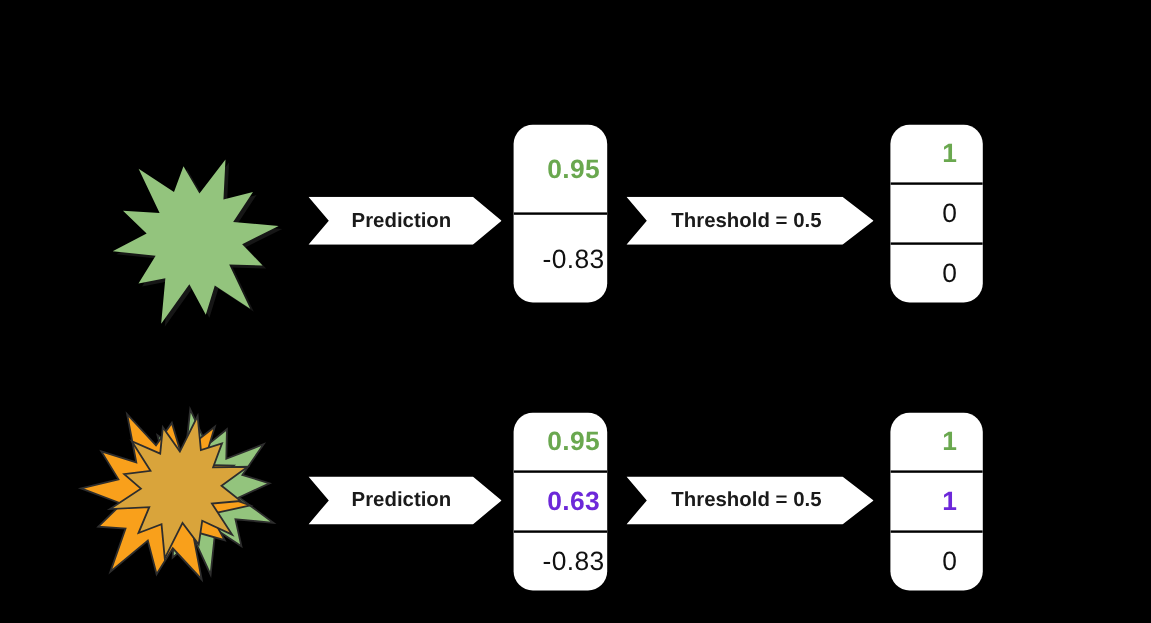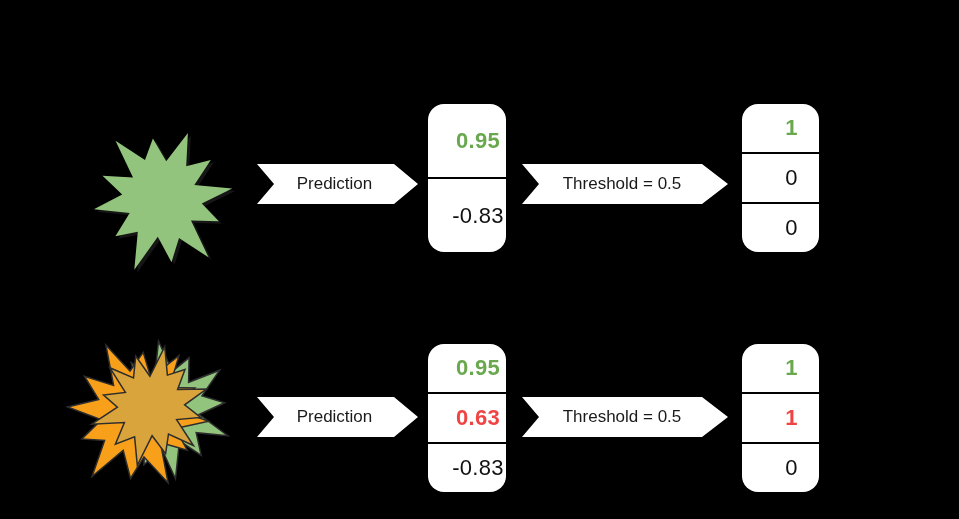--- a/index.html
+++ b/index.html
@@ -5,40 +5,40 @@
   html,body{margin:0;padding:0;}
   body{
     width:959px;height:519px;
     background:#000;
     position:relative;
     overflow:hidden;
     font-family:"Liberation Sans", sans-serif;
   }
   .abs{position:absolute;}
   
-  .arrow{position:absolute;}
+  .arrow{position:absolute;font-weight:bold;}
   .arrow svg{position:absolute;left:0;top:0;width:100%;height:100%;display:block;}
   .arrow-label{
     position:absolute;left:22px;right:28px;top:0;bottom:0;
     display:flex;align-items:center;justify-content:center;
     font-size:17px;color:#1a1a1a;white-space:nowrap;
   }
   
   .col{
     position:absolute;width:78px;height:148px;
     background:#fff;border-radius:16px;
     display:flex;flex-direction:column;overflow:hidden;
   }
   .cell{
     flex:1;display:flex;align-items:center;justify-content:center;
     font-size:22px;color:#111;letter-spacing:.3px;padding-left:22px;
   }
   .cell + .cell{border-top:2px solid #000;}
   .cell.green{color:#6AA84F;font-weight:700;}
-  .cell.orange{color:#ef4444;font-weight:700;}
+  .cell.orange{color:#6d28d9;font-weight:700;}
   .cell.plain{color:#111;font-weight:400;}
   .stars{position:absolute;overflow:visible;}
 </style>
 </head>
 <body>
 
 <div class="abs" style="left:0;top:0;width:959px;height:290px;">
 
   <svg id="star-a" class="stars" style="left:84px;top:121px;" width="156" height="156" viewBox="0 0 156 156">
       <polygon points="148.2,67.4 117.8,82.5 134.8,100.3 107.0,99.4 124.5,136.3 95.0,116.9 87.5,141.2 73.8,115.8 50.3,148.7 53.8,110.8 31.4,115.2 45.7,92.1 9.9,88.3 38.2,73.5 18.5,54.7 49.0,56.6 31.5,19.7 61.0,39.1 68.9,17.6 82.2,40.2 103.9,11.9 102.2,45.2 126.8,39.0 110.3,63.9" transform="translate(3,2.5)" fill="#161616"></polygon>

